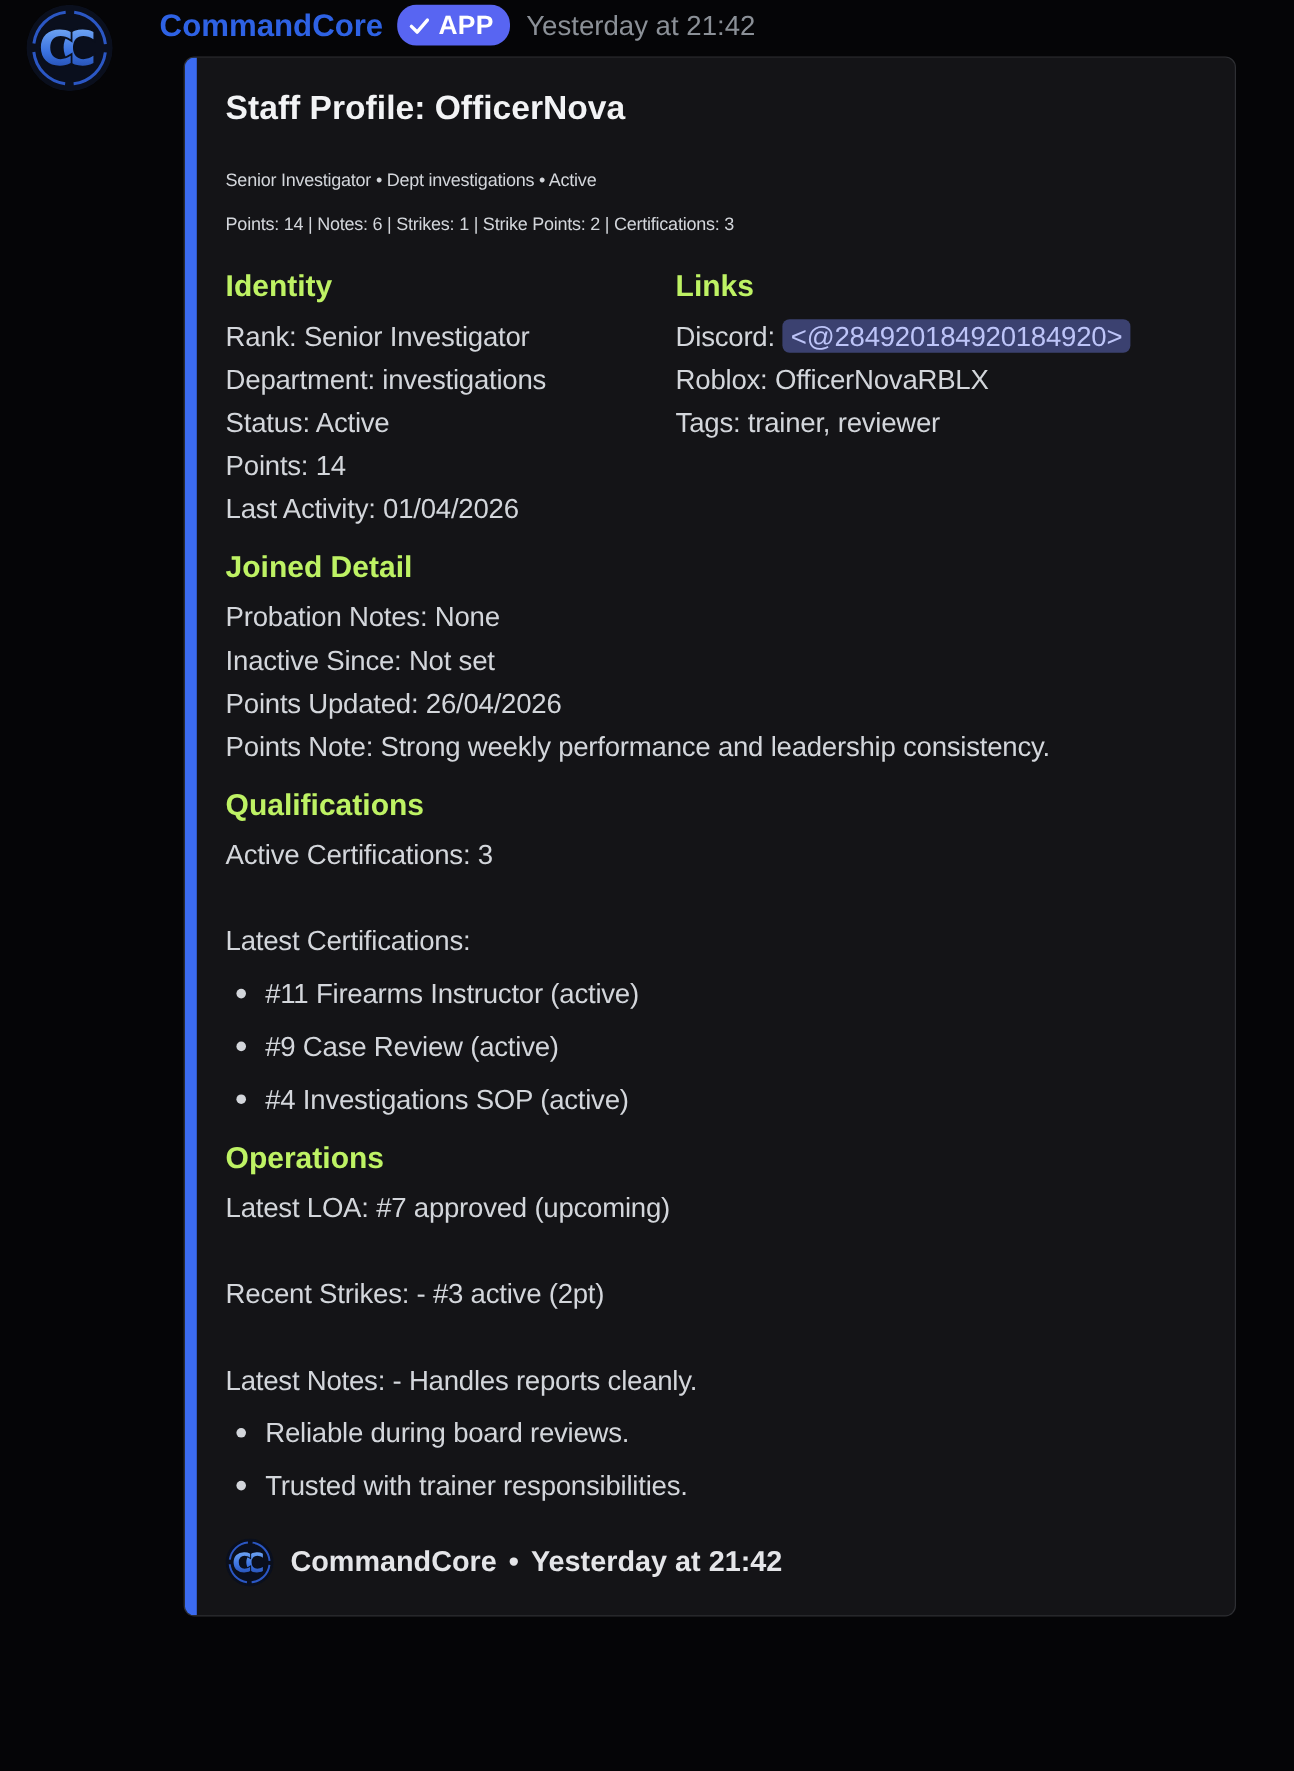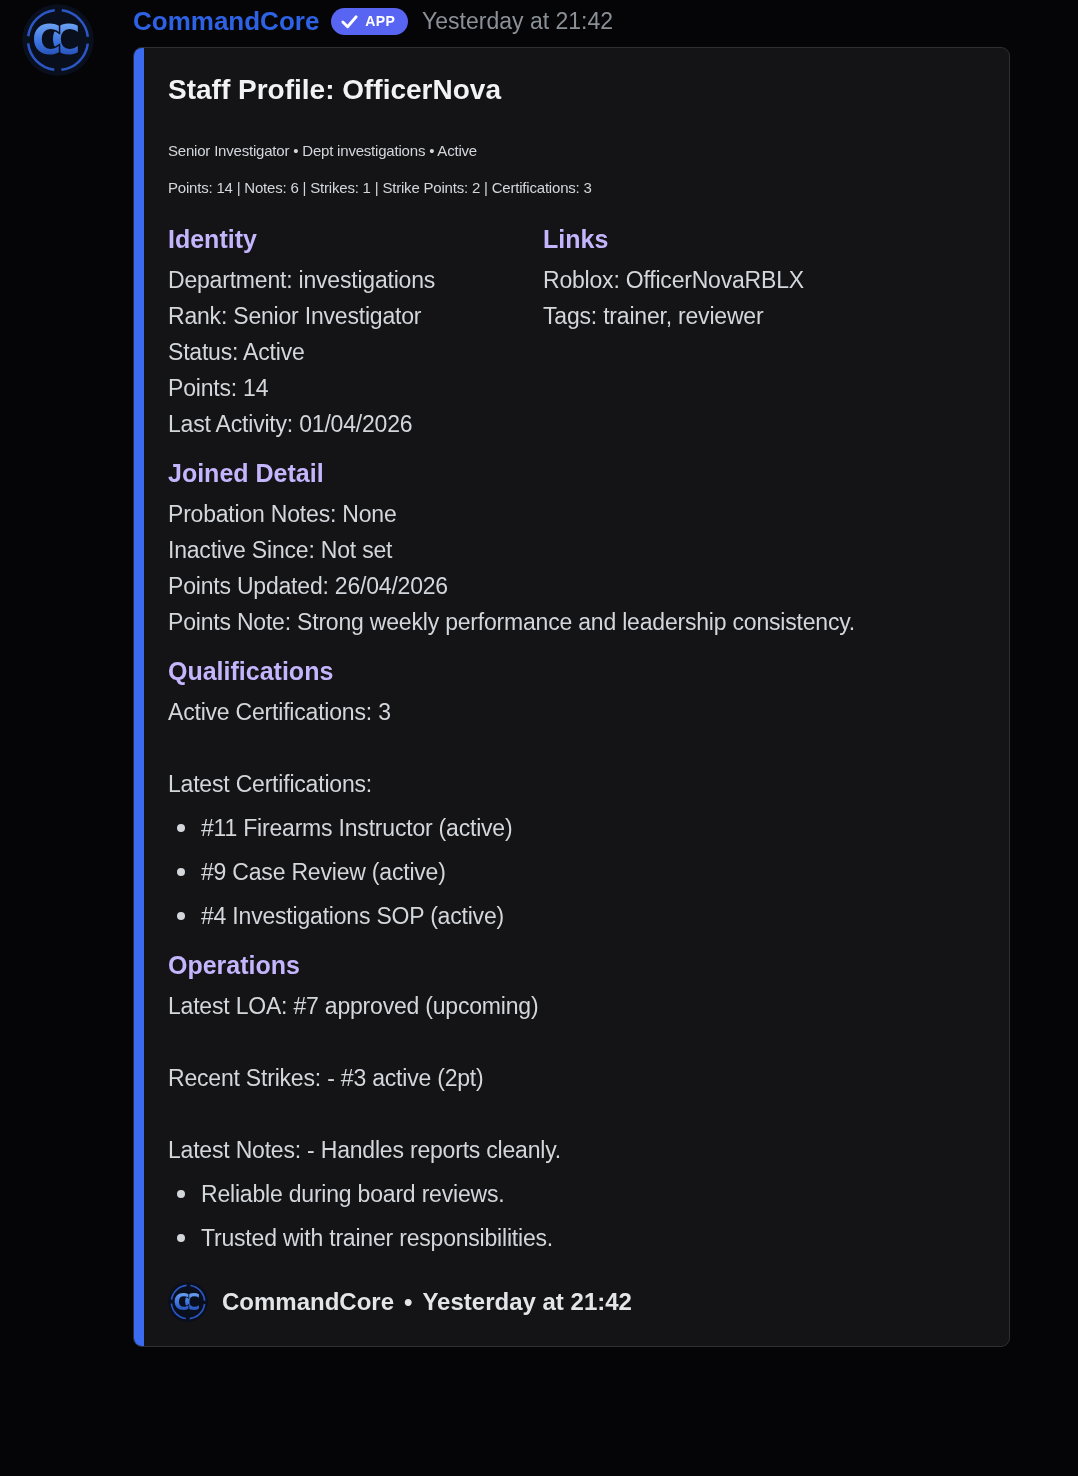--- a/index.html
+++ b/index.html
@@ -15,45 +15,46 @@
     position: absolute; left: 22px; top: 4px;
     width: 72px; height: 72px; border-radius: 50%; cursor: pointer;
   }
   .msg-content { margin-left: 133px; }
   .header-row { display: flex; align-items: center; height: 34px; }
   .username { color: #2e62e4; font-size: 26px; font-weight: 700; cursor: pointer; }
   .app-badge {
     display: inline-flex; align-items: center; gap: 6px;
     background: #5865f2; color: #ffffff;
     border-radius: 16px; padding: 4px 13px 4px 9px;
-    font-size: 14px; font-weight: 700; letter-spacing: 0.3px;
+    font-size: 22px; font-weight: 700; letter-spacing: 0.3px;
     margin-left: 12px;
   }
   .app-badge svg { display: block; }
   .timestamp { color: #8b9097; font-size: 23px; margin-left: 14px; font-weight: 400; }
 
   .embed {
     position: relative;
     margin-top: 9px;
     width: 877px;
     background: #141417;
     border: 1px solid #2e2f33;
     border-radius: 9px;
     overflow: hidden;
     padding: 26px 26px 24px 34px;
+    margin-left: 20px;
   }
   .embed-stripe {
     position: absolute; left: 0; top: 0; bottom: 0; width: 10px;
     background: #3b6bf0;
   }
   .embed-title { color: #f2f3f5; font-size: 28px; font-weight: 700; margin-bottom: 26px; }
   .desc-line { font-size: 15px; line-height: 37px; letter-spacing: -0.2px; }
 
   .fields-2col { display: grid; grid-template-columns: 375px 1fr; margin-top: 18px; }
-  .field-name { color: #c4b5fd; font-size: 25px; font-weight: 700; margin-bottom: 8px; line-height: 30px; }
+  .field-name { color: #bef264; font-size: 25px; font-weight: 700; margin-bottom: 8px; line-height: 30px; }
   .field-block { margin-top: 16px; }
   .value-line { font-size: 23px; line-height: 36px; letter-spacing: -0.2px; }
   .para-gap { margin-top: 36px; }
 
   .mention {
     background: #3b4170; color: #bdc4f8;
     border-radius: 6px; padding: 1px 7px;
     cursor: pointer; font-weight: 500;
   }
 
@@ -109,28 +110,32 @@
       <div class="embed-stripe"></div>
 
       <div class="embed-title">Staff Profile: OfficerNova</div>
 
       <div class="desc-line">Senior Investigator • Dept investigations • Active</div>
       <div class="desc-line">Points: 14 | Notes: 6 | Strikes: 1 | Strike Points: 2 | Certifications: 3</div>
 
       <div class="fields-2col">
         <div>
           <div class="field-name">Identity</div>
+          <div class="value-line">Rank: Senior Investigator</div>
           <div class="value-line">Department: investigations</div>
-          <div class="value-line">Rank: Senior Investigator</div>
           <div class="value-line">Status: Active</div>
           <div class="value-line">Points: 14</div>
           <div class="value-line">Last Activity: 01/04/2026</div>
         </div>
         <div>
           <div class="field-name">Links</div>
+          <div class="value-line">
+            <span>Discord:</span>
+            <span class="mention">&lt;@284920184920184920&gt;</span>
+          </div>
           <div class="value-line">Roblox: OfficerNovaRBLX</div>
           <div class="value-line">Tags: trainer, reviewer</div>
         </div>
       </div>
 
       <div class="field-block">
         <div class="field-name">Joined Detail</div>
         <div class="value-line">Probation Notes: None</div>
         <div class="value-line">Inactive Since: Not set</div>
         <div class="value-line">Points Updated: 26/04/2026</div>

